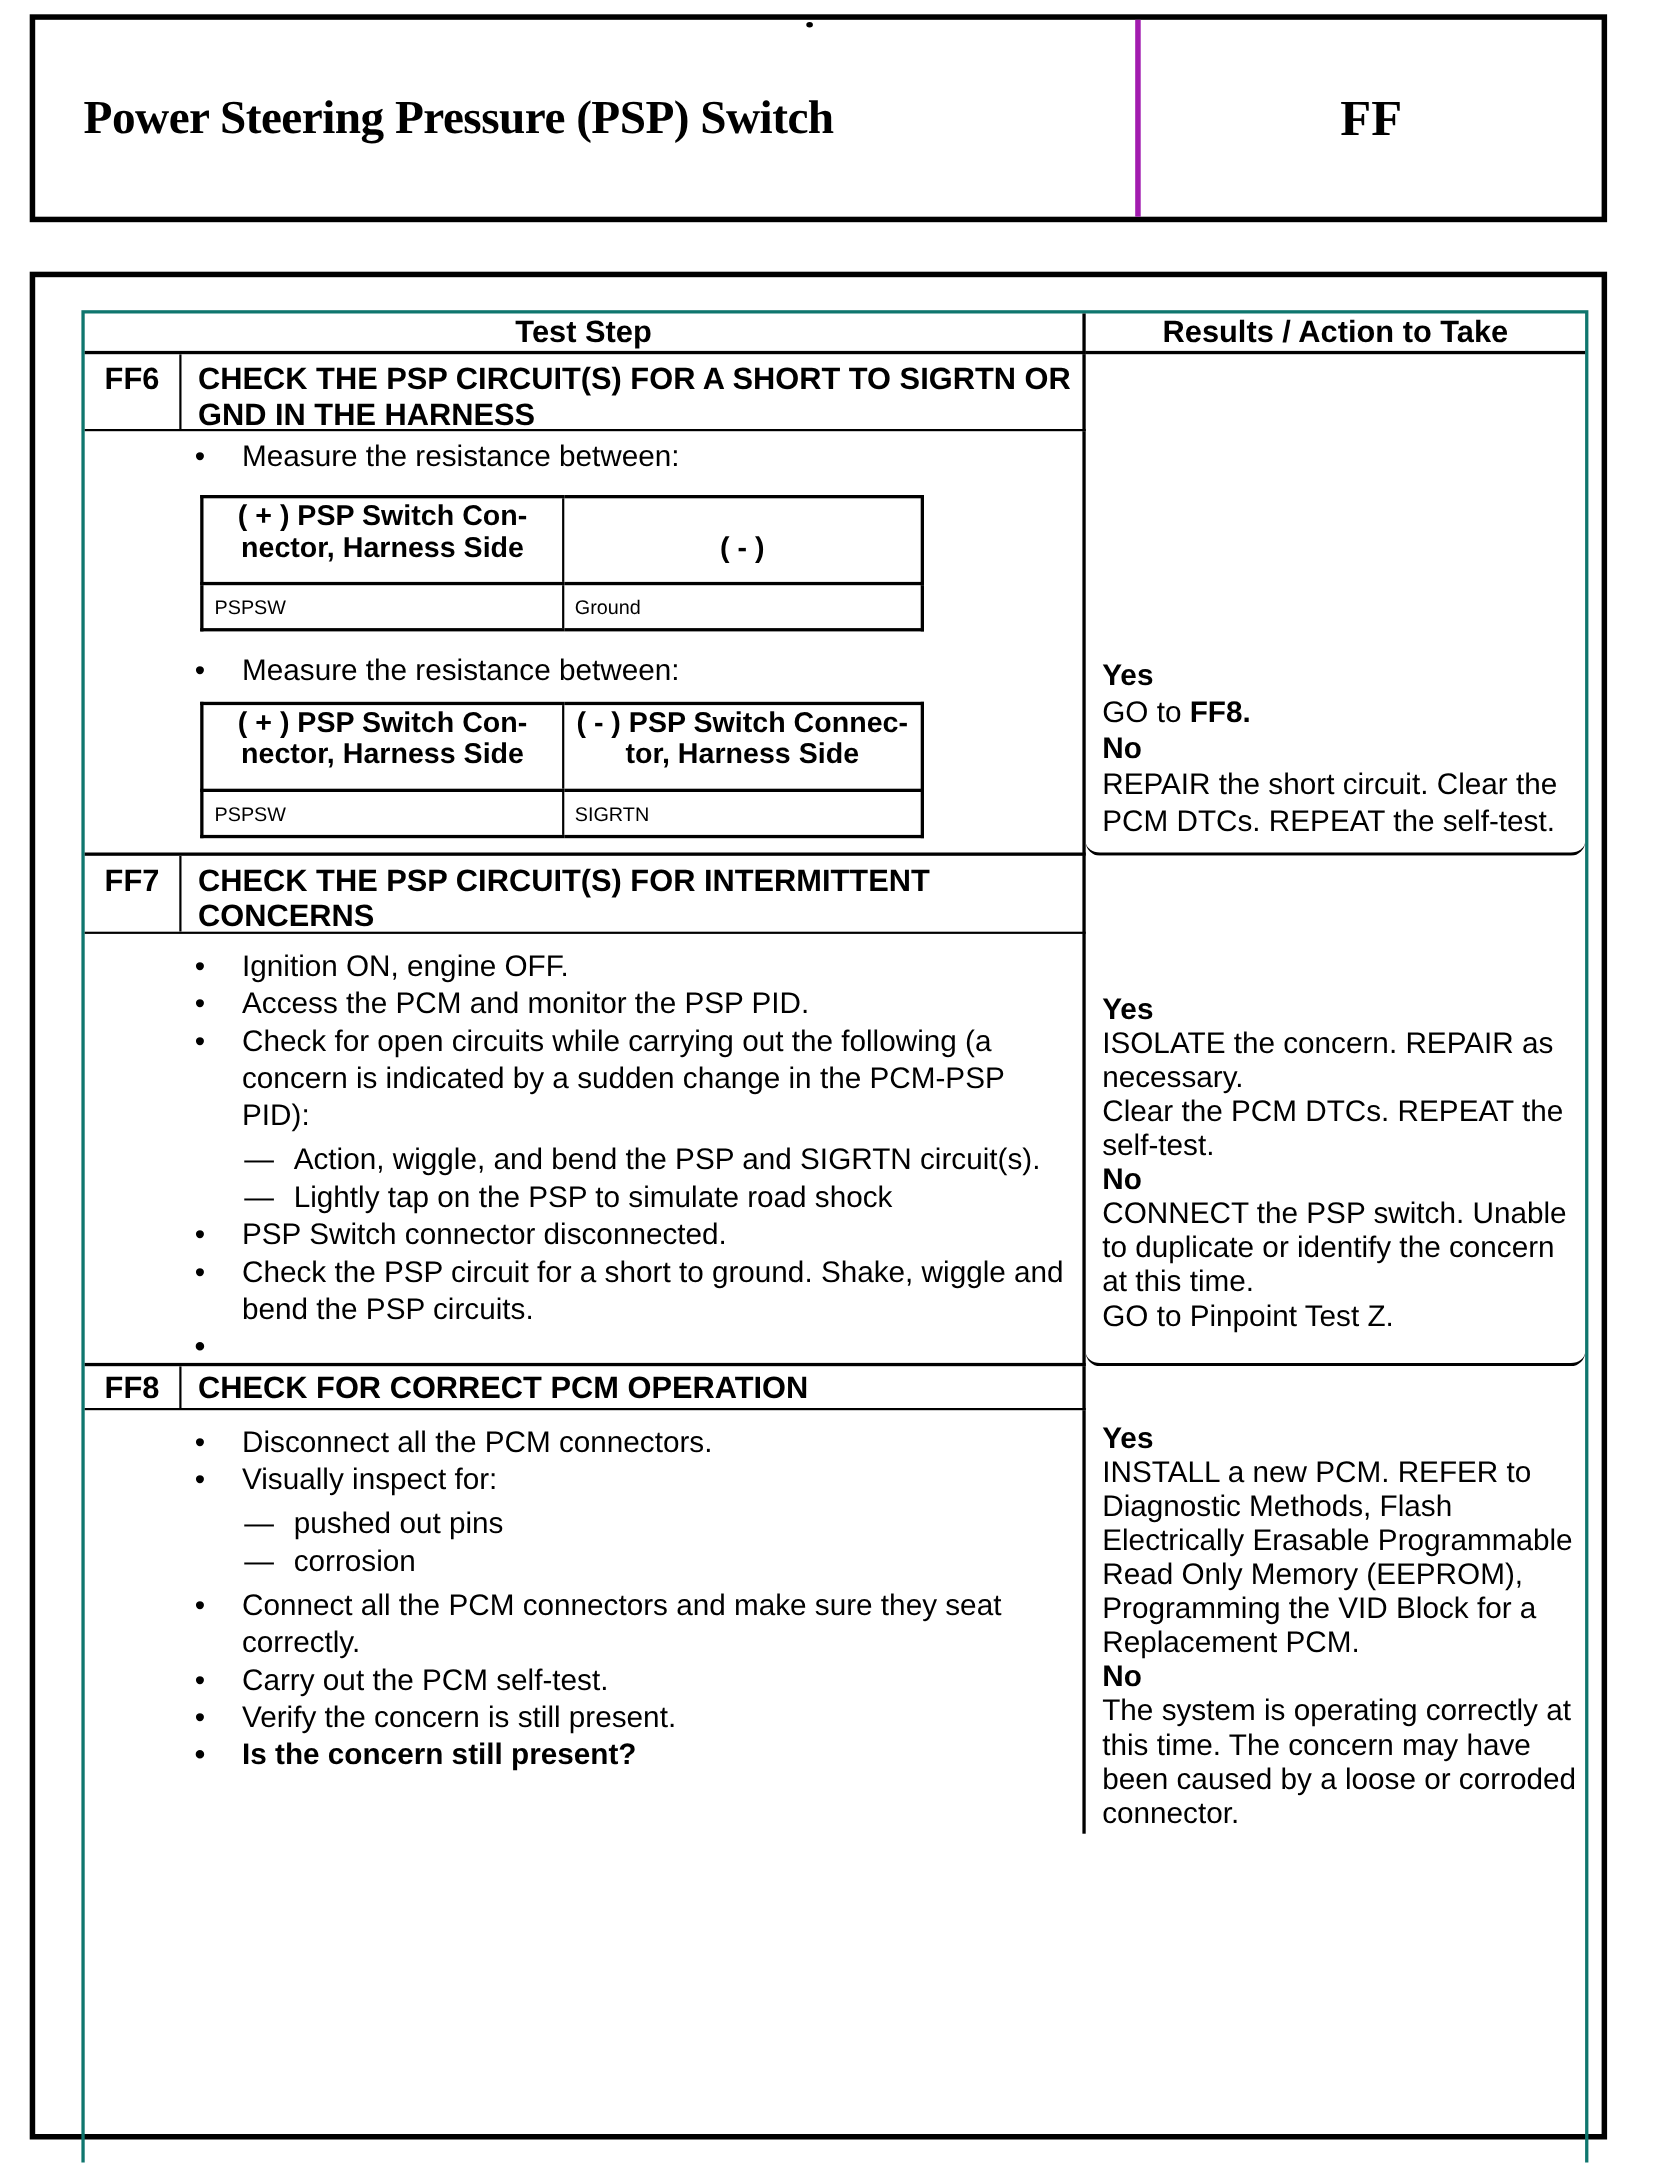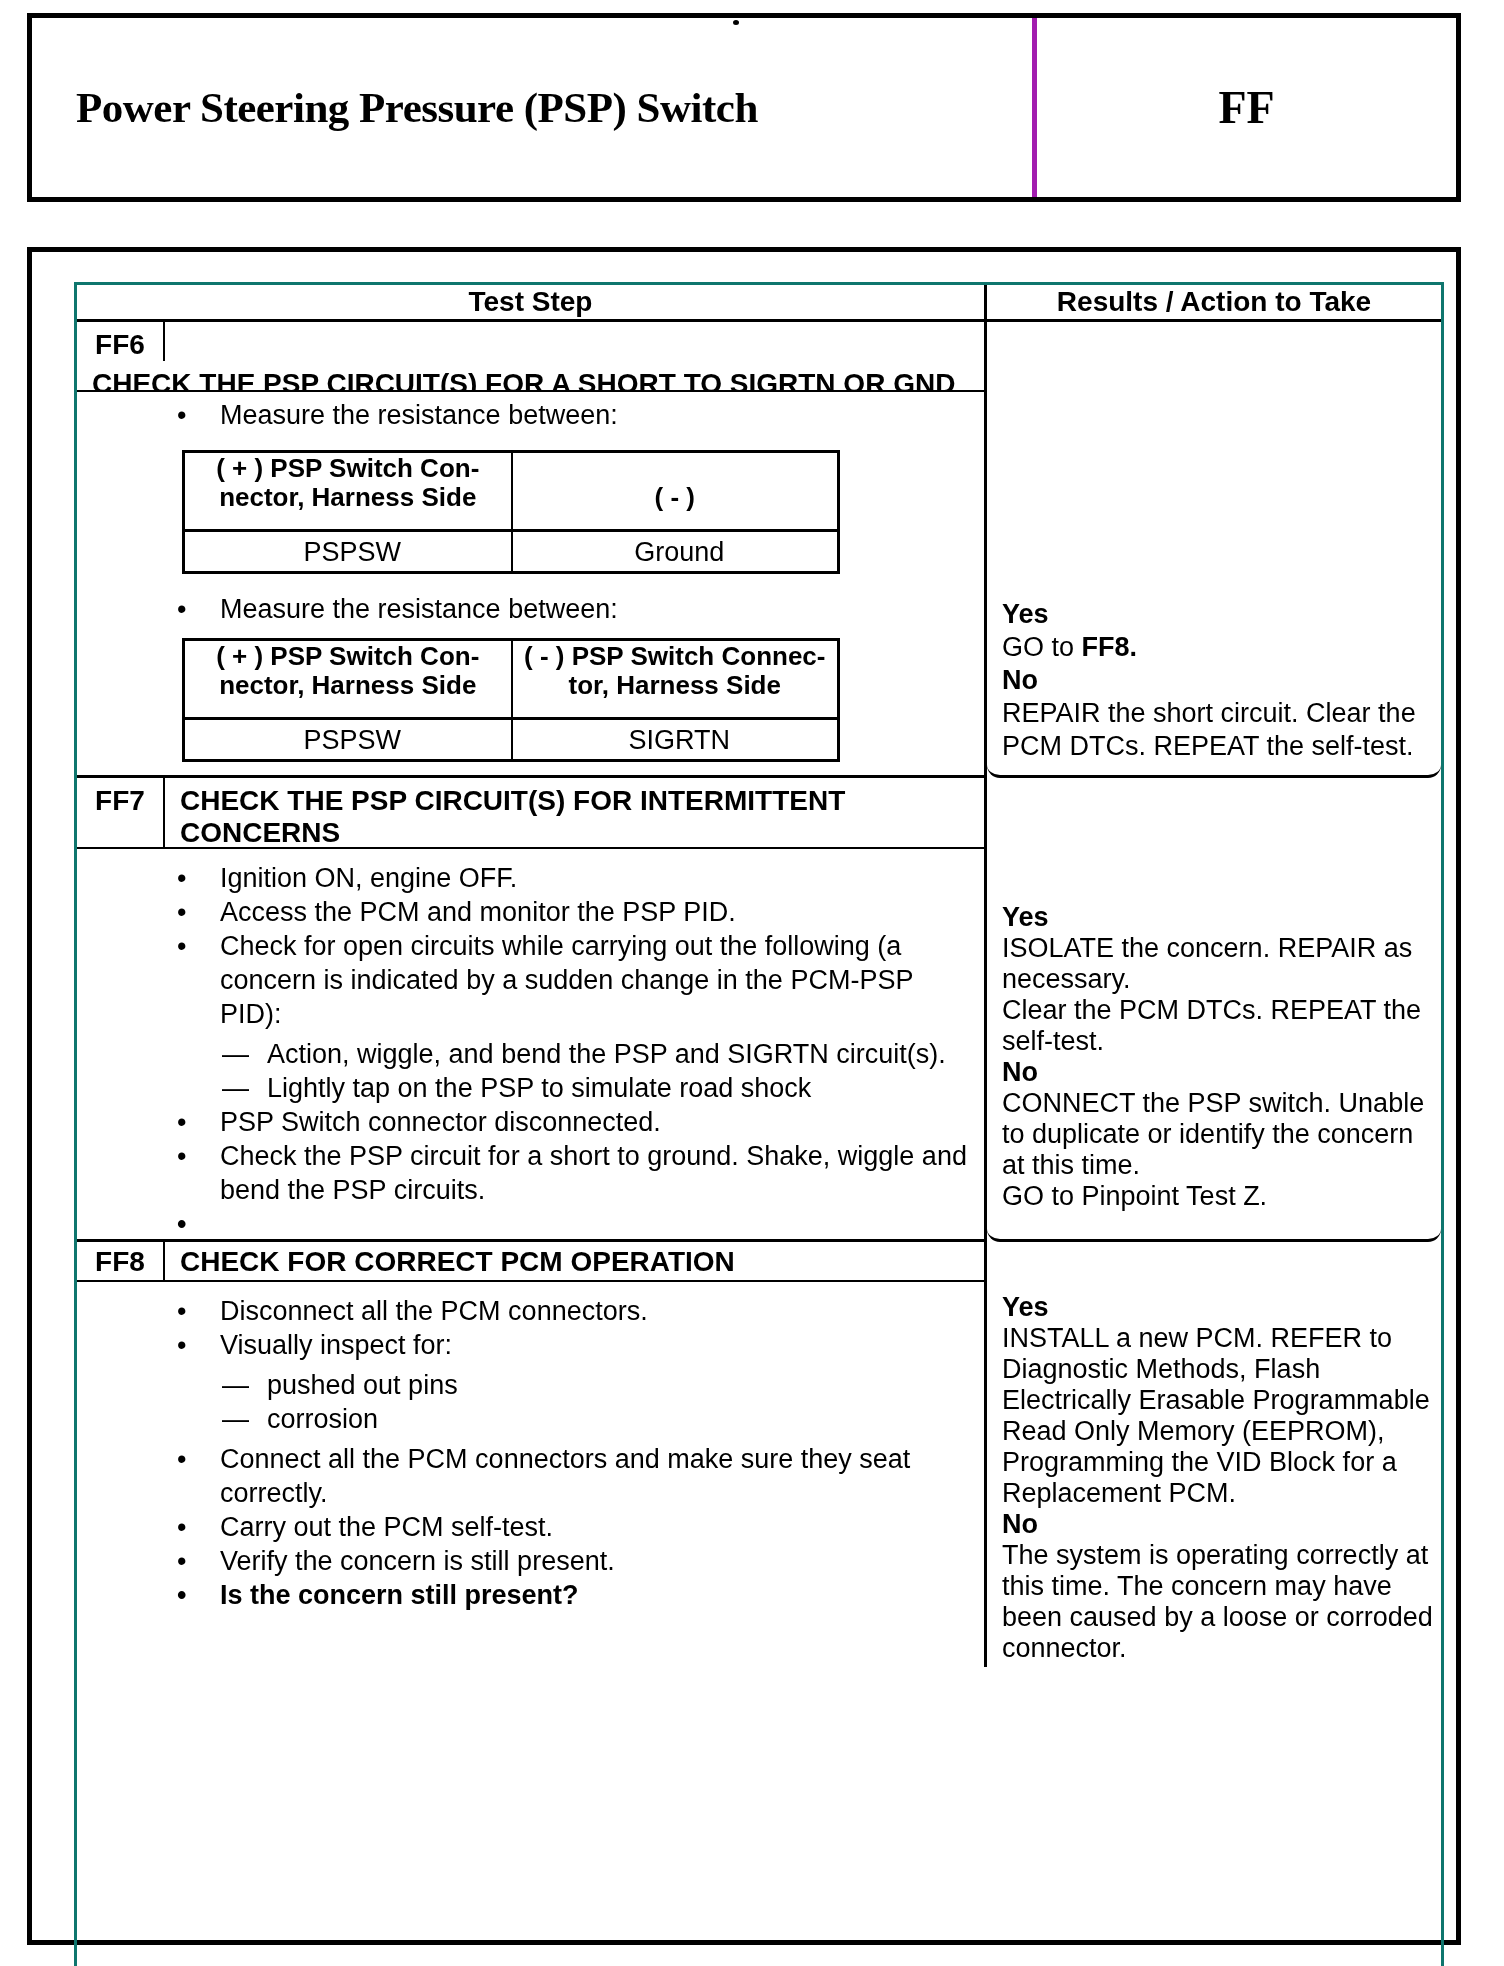--- a/index.html
+++ b/index.html
@@ -58,21 +58,21 @@
   
   .mini-table{margin:18px 0 0 105px;width:658px;border-collapse:collapse;table-layout:fixed;}
   .mini-table td{border:2px solid #000;box-sizing:border-box;}
   .mini-table .hrow td{border-top:3px solid #000;border-bottom:3px solid #000;height:64px;}
   .mini-table td:first-child{border-left:3px solid #000;width:328px;}
   .mini-table td:last-child{border-right:3px solid #000;}
   .mini-table .vrow td{height:42px;border-bottom:3px solid #000;}
   .mini-th{height:100%;display:flex;flex-direction:column;justify-content:flex-end;
            align-items:center;padding-bottom:16px;font-weight:700;font-size:26px;line-height:29px;
            box-sizing:border-box;text-align:center;}
-  .mini-val{padding-left:10px;font-size:27px;text-align:center;}
+  .mini-val{padding-left:10px;font-size:18px;}
 
   
   .res-cell{padding-left:15px;padding-right:6px;font-size:27px;border-radius:13px;}
   .res-ff6{padding-top:276px;line-height:33px;}
   .res-ff7{padding-top:124px;line-height:31px;}
   .res-ff8{padding-top:50px;line-height:31px;}
   .res-label{font-weight:700;}
   .res-cell p{margin:0;}
   .gap12{margin-top:12px;} .gap8{margin-top:8px;} .gap4{margin-top:4px;}
   .strong{font-weight:700;}
@@ -91,21 +91,21 @@
   </div>
 </div>
 
 <div class="outer-frame"></div>
 
 <div class="inner-table">
 
   <div class="cell col-head b-right b-bottom">Test Step</div>
   <div class="cell col-head b-bottom">Results / Action to Take</div>
 
-  <div class="cell step-band b-right b-bottom-thin" style="grid-column:1;grid-row:2;flex-direction:column;">
+  <div class="cell step-band b-right b-bottom-thin" style="grid-column:1;grid-row:2;">
     <div class="step-id">FF6</div>
     <div class="step-title">CHECK THE PSP CIRCUIT(S) FOR A SHORT TO SIGRTN OR GND IN THE HARNESS</div>
   </div>
 
   <div class="cell body-cell ff6-body b-right b-bottom" style="grid-column:1;grid-row:3;">
     <div class="bullet">
       <span class="glyph">•</span>
       <span class="bt">Measure the resistance between:</span>
     </div>
     <table class="mini-table">

